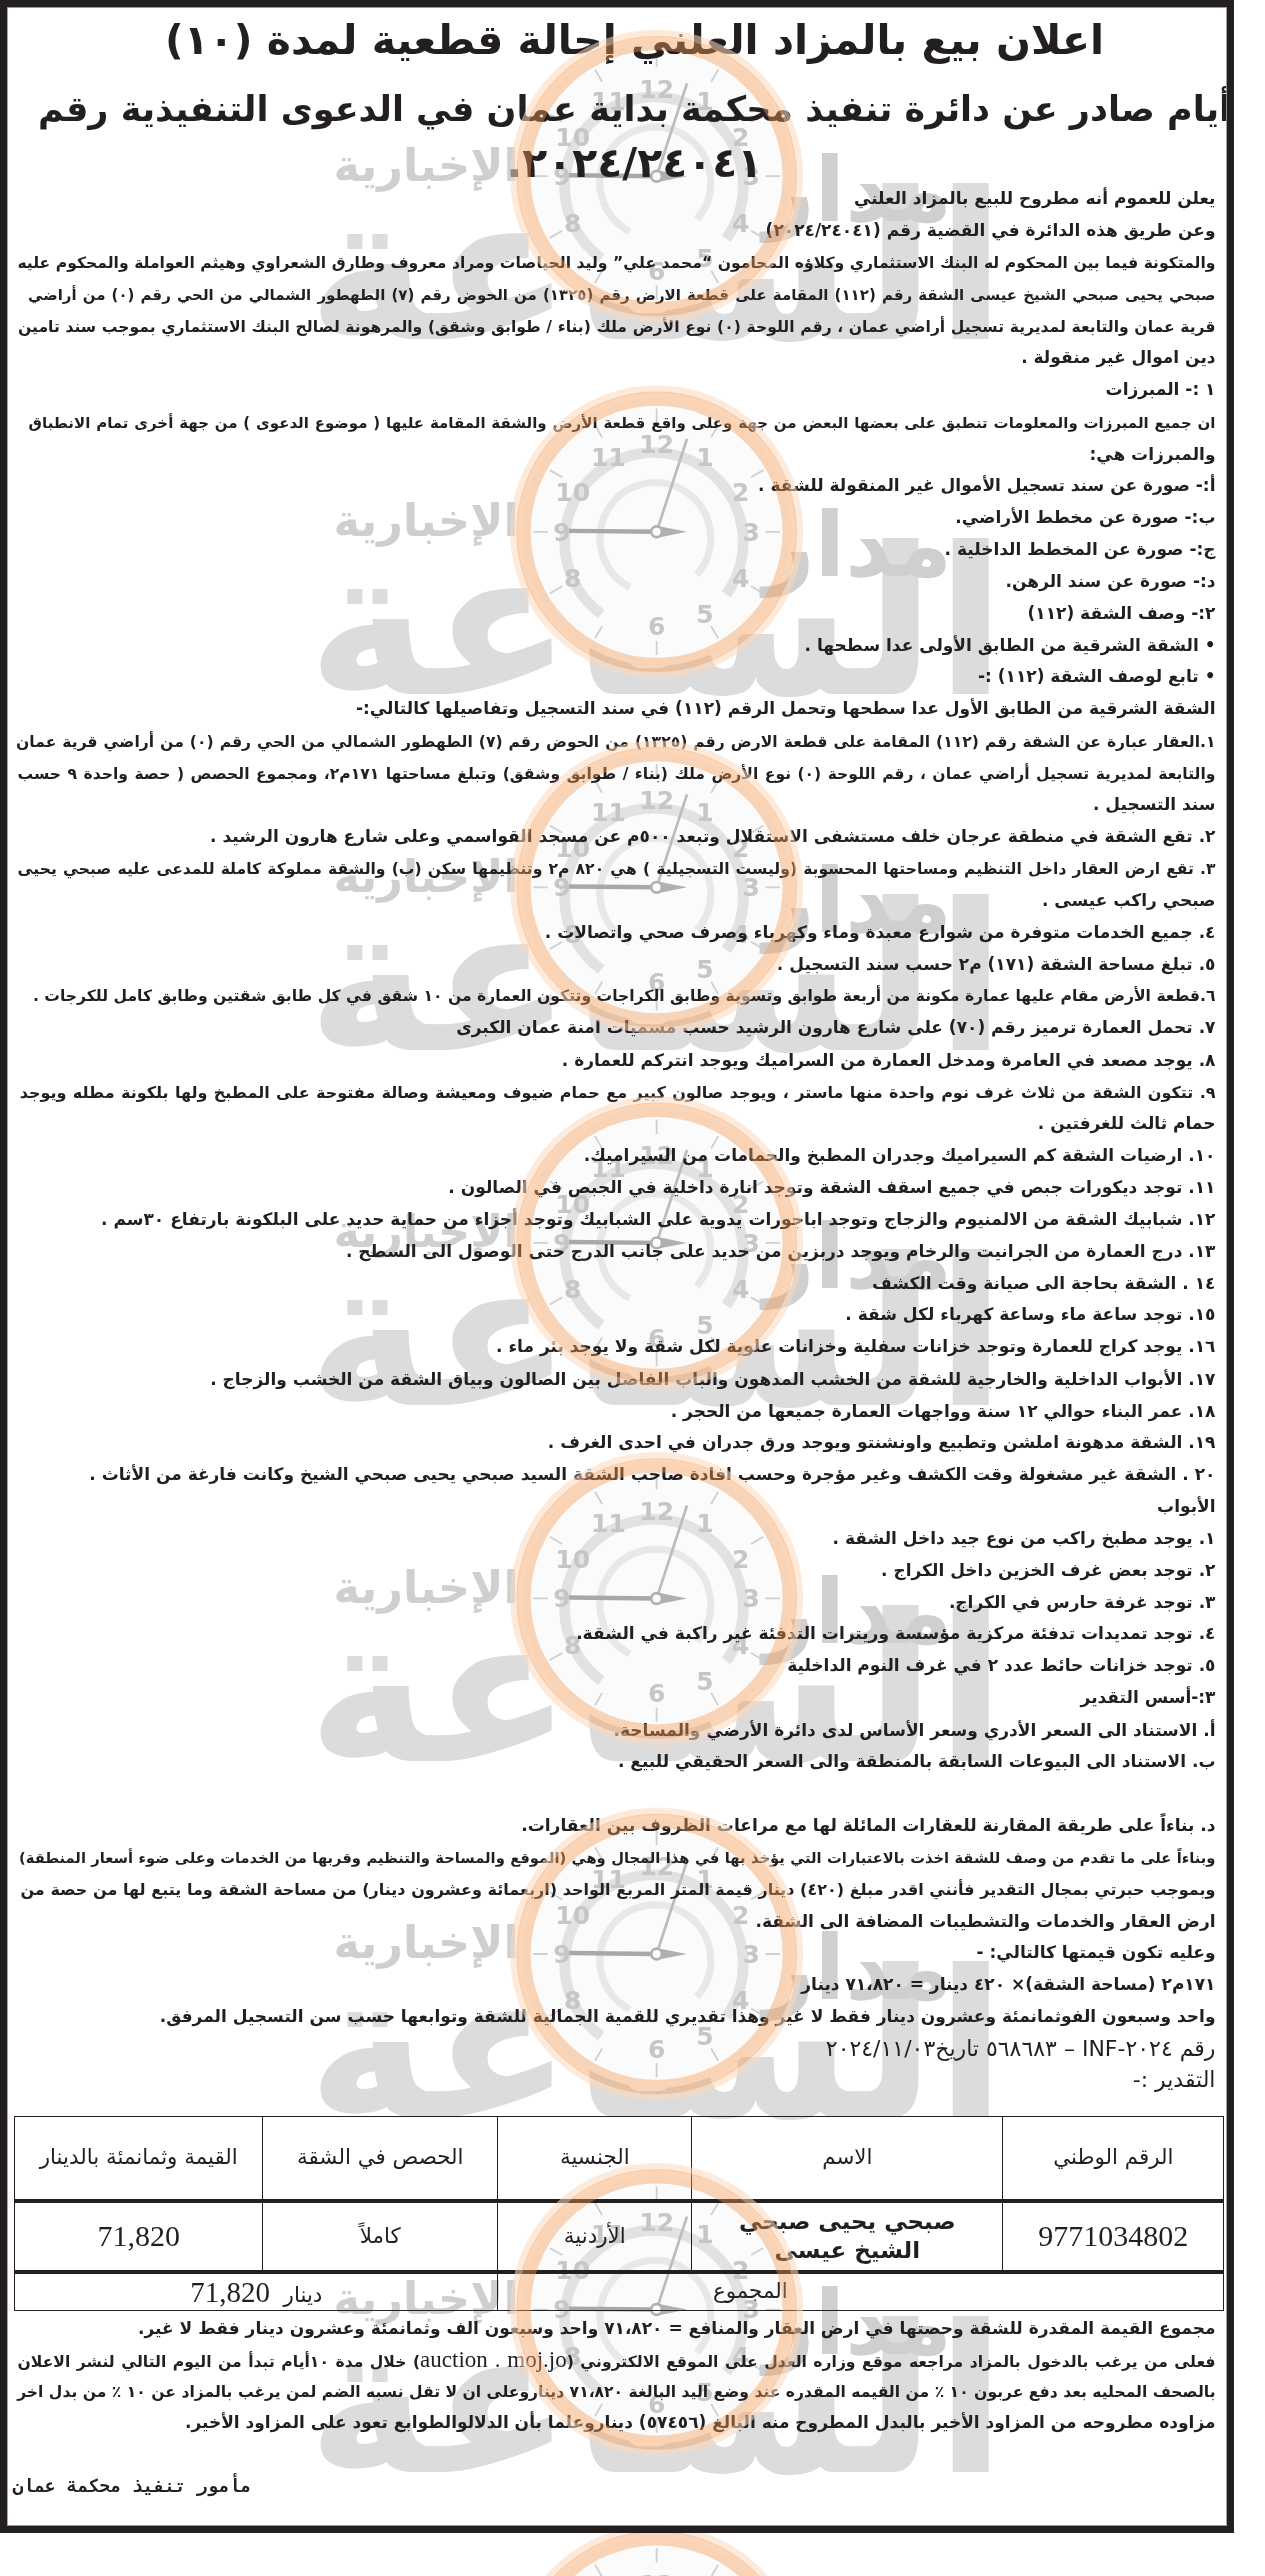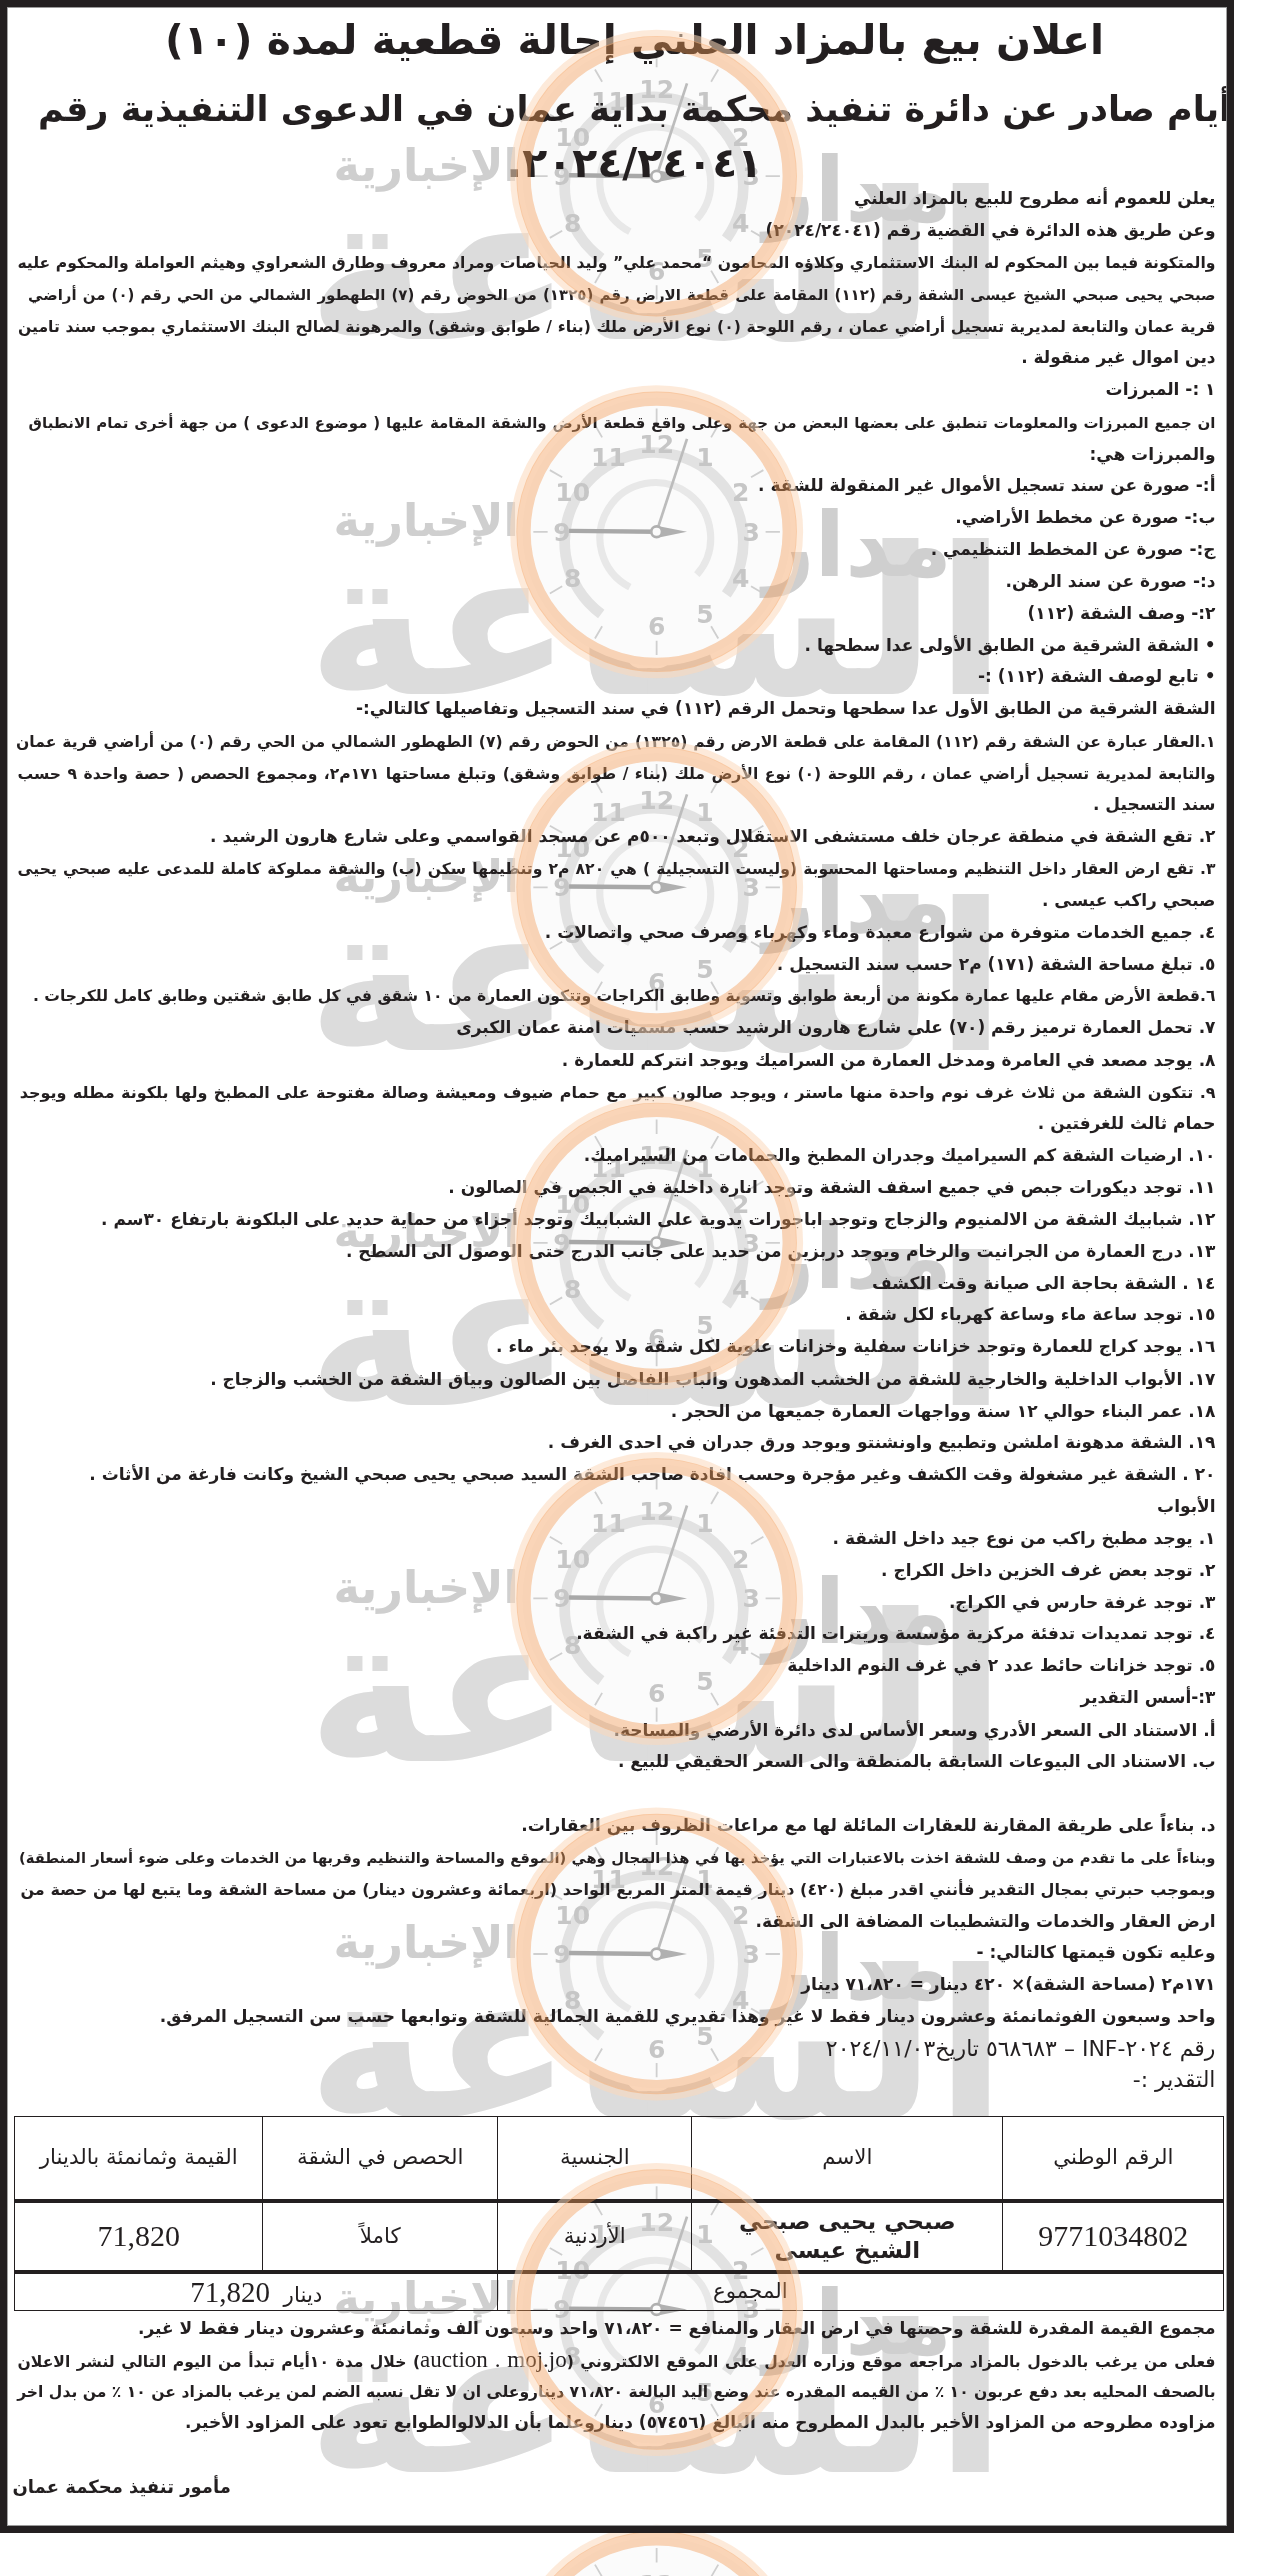--- a/index.html
+++ b/index.html
@@ -21,21 +21,21 @@
     position:absolute; left:36px; width:1197px; height:63px; line-height:63px;
     direction:rtl; text-align:center; white-space:nowrap;
     font-weight:bold; font-size:41px; color:#231f20;
   }
   .ln {
     position:absolute; left:12.5px; width:1203px; height:30px; line-height:30px;
     direction:rtl; text-align:right; white-space:nowrap;
     font-weight:bold; font-size:17px; color:#231f20;
   }
   .ln.reg { font-weight:normal; font-size:22px; }
-  .ln.sig { text-align:left; font-size:18px; }
+  .ln.sig { text-align:left; font-size:18px;font-family:Liberation Mono, monospace; }
   .url { font-family:"Liberation Serif", serif; font-weight:normal; font-size:23px; }
 
   .est-table {
     position:absolute; left:14.3px; top:2116px; width:1208px;
     border-collapse:collapse; table-layout:fixed; direction:rtl;
     border:1.8px solid #231f20;
   }
   .est-table td {
     border:1.8px solid #231f20; text-align:center; vertical-align:middle;
     font-family:"DejaVu Sans", sans-serif; font-weight:normal; font-size:21.4px;
@@ -101,21 +101,21 @@
   <div class="ln" style="top:215px"><span class="t">وعن طريق هذه الدائرة في القضية رقم (٢٤٠٤١‏/‏٢٠٢٤)</span></div>
   <div class="ln full" style="top:247px"><span class="t" style="font-size: 15.6px; word-spacing: 0.1px;">والمتكونة فيما بين المحكوم له البنك الاستثماري وكلاؤه المحامون “محمد علي” وليد الحياصات ومراد معروف وطارق الشعراوي وهيثم العواملة والمحكوم عليه</span></div>
   <div class="ln full" style="top:279px"><span class="t" style="font-size: 15px; word-spacing: 0.9px;">صبحي يحيى صبحي الشيخ عيسى الشقة رقم (١١٢) المقامة على قطعة الارض رقم (١٣٢٥) من الحوض رقم (٧) الطهطور الشمالي من الحي رقم (٠) من أراضي</span></div>
   <div class="ln full" style="top:311px"><span class="t" style="font-size: 15.6px; word-spacing: 0.2px;">قرية عمان والتابعة لمديرية تسجيل أراضي عمان ، رقم اللوحة (٠) نوع الأرض ملك (بناء / طوابق وشقق) والمرهونة لصالح البنك الاستثماري بموجب سند تامين</span></div>
   <div class="ln" style="top:342px"><span class="t">دين اموال غير منقولة .</span></div>
   <div class="ln" style="top:374px"><span class="t">١ :- المبرزات</span></div>
   <div class="ln full" style="top:407px"><span class="t" style="font-size: 15px; word-spacing: 0.6px;">ان جميع المبرزات والمعلومات تنطبق على بعضها البعض من جهة وعلى واقع قطعة الأرض والشقة المقامة عليها ( موضوع الدعوى ) من جهة أخرى تمام الانطباق</span></div>
   <div class="ln" style="top:439px"><span class="t">والمبرزات هي:</span></div>
   <div class="ln" style="top:470px"><span class="t">أ:- صورة عن سند تسجيل الأموال غير المنقولة للشقة .</span></div>
   <div class="ln" style="top:502px"><span class="t">ب:- صورة عن مخطط الأراضي.</span></div>
-  <div class="ln" style="top:534px"><span class="t">ج:- صورة عن المخطط التنظيمي .</span></div>
+  <div class="ln" style="top:534px"><span class="t">ج:- صورة عن المخطط الداخلية .</span></div>
   <div class="ln" style="top:566px"><span class="t">د:- صورة عن سند الرهن.</span></div>
   <div class="ln" style="top:598px"><span class="t">٢:- وصف الشقة (١١٢)</span></div>
   <div class="ln" style="top:630px"><span class="t">• الشقة الشرقية من الطابق الأولى عدا سطحها .</span></div>
   <div class="ln" style="top:661px"><span class="t">• تابع لوصف الشقة (١١٢) :-</span></div>
   <div class="ln" style="top:693px"><span class="t">الشقة الشرقية من الطابق الأول عدا سطحها وتحمل الرقم (١١٢) في سند التسجيل وتفاصيلها كالتالي:-</span></div>
   <div class="ln full" style="top:726px"><span class="t" style="font-size: 15.6px; word-spacing: 0.6px;">١.العقار عبارة عن الشقة رقم (١١٢) المقامة على قطعة الارض رقم (١٣٢٥) من الحوض رقم (٧) الطهطور الشمالي من الحي رقم (٠) من أراضي قرية عمان</span></div>
   <div class="ln full" style="top:758px"><span class="t" style="font-size: 15.6px; word-spacing: 1px;">والتابعة لمديرية تسجيل أراضي عمان ، رقم اللوحة (٠) نوع الأرض ملك (بناء / طوابق وشقق) وتبلغ مساحتها ١٧١م٢، ومجموع الحصص ( حصة واحدة ٩ حسب</span></div>
   <div class="ln" style="top:789px"><span class="t">سند التسجيل .</span></div>
   <div class="ln" style="top:821px"><span class="t">٢. تقع الشقة في منطقة عرجان خلف مستشفى الاستقلال وتبعد ٥٠٠م عن مسجد القواسمي وعلى شارع هارون الرشيد .</span></div>
   <div class="ln full" style="top:853px"><span class="t" style="font-size: 15.6px; word-spacing: 0.7px;">٣. تقع ارض العقار داخل التنظيم ومساحتها المحسوبة (وليست التسجيلية ) هي ٨٢٠ م٢ وتنظيمها سكن (ب) والشقة مملوكة كاملة للمدعى عليه صبحي يحيى</span></div>

